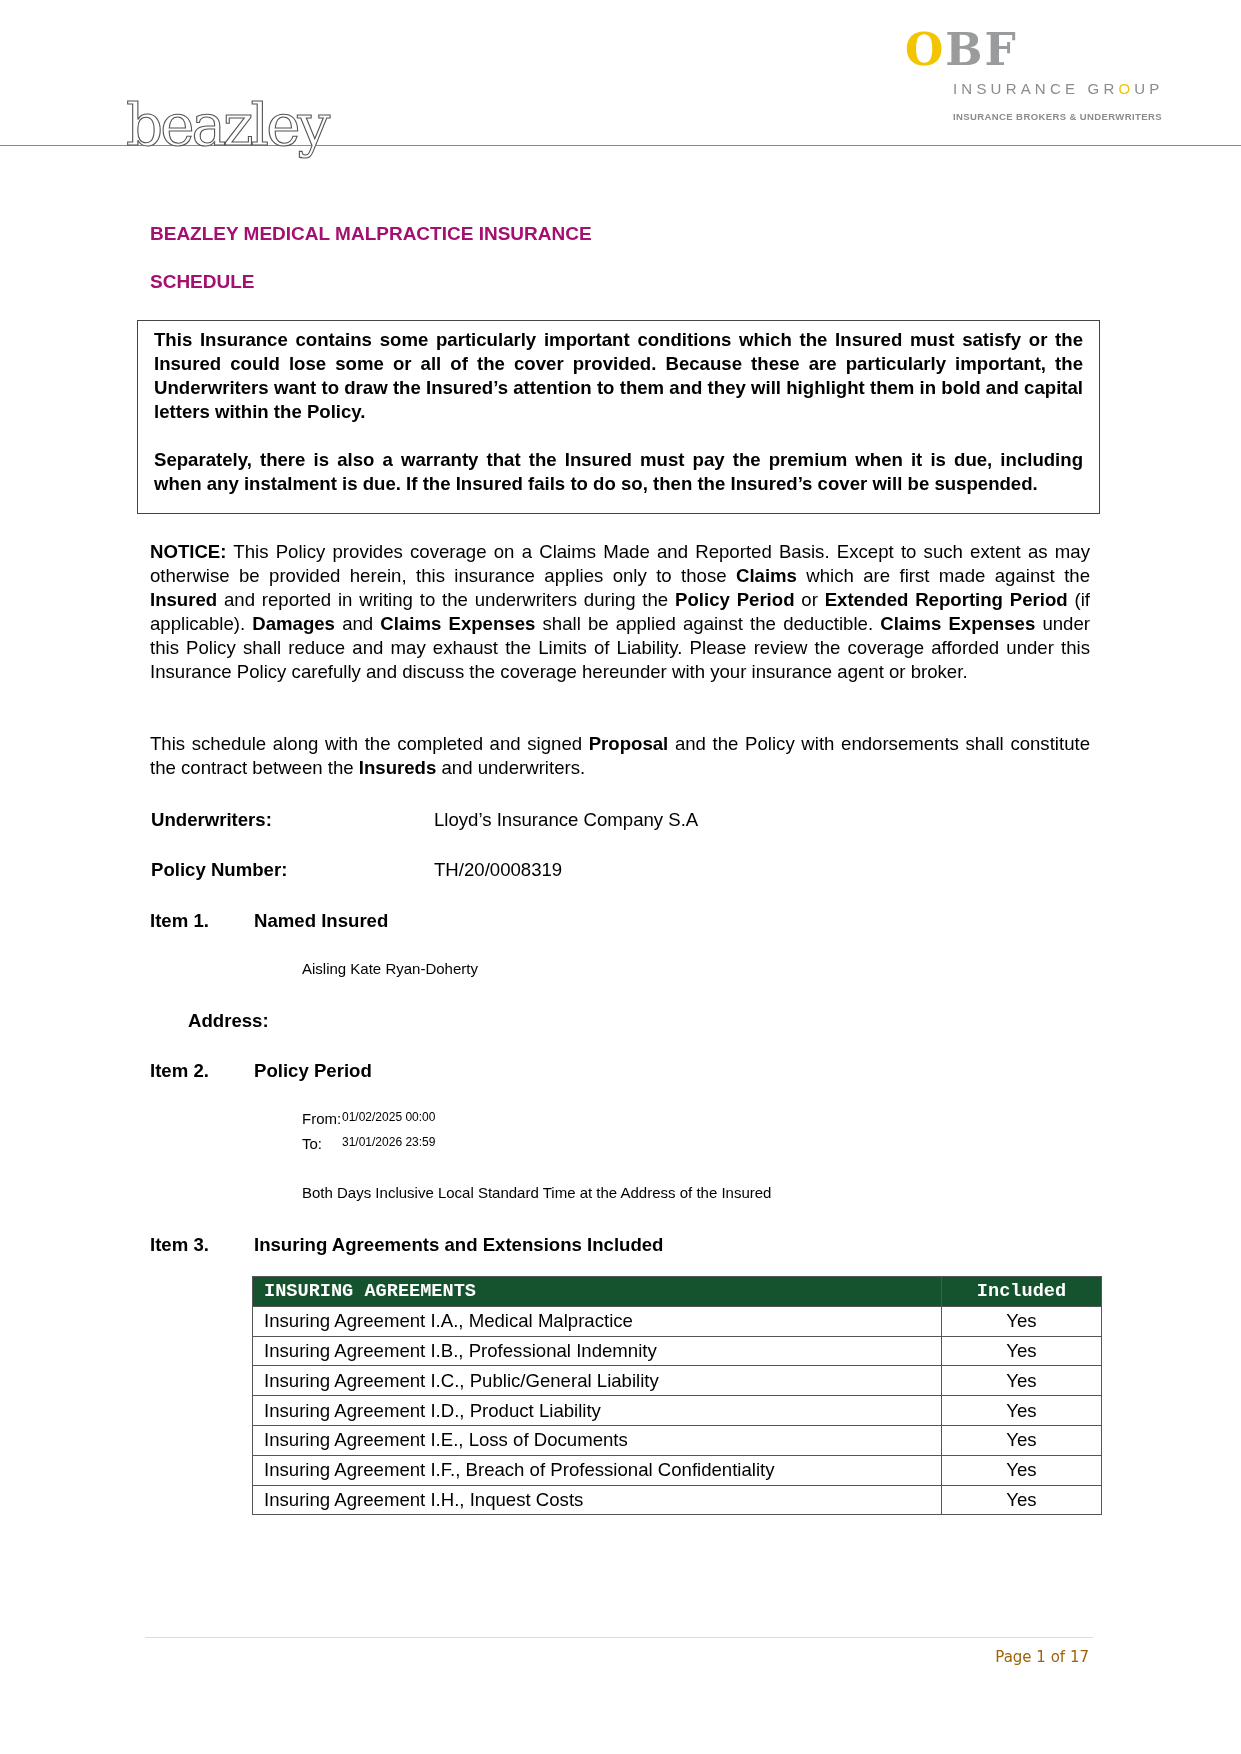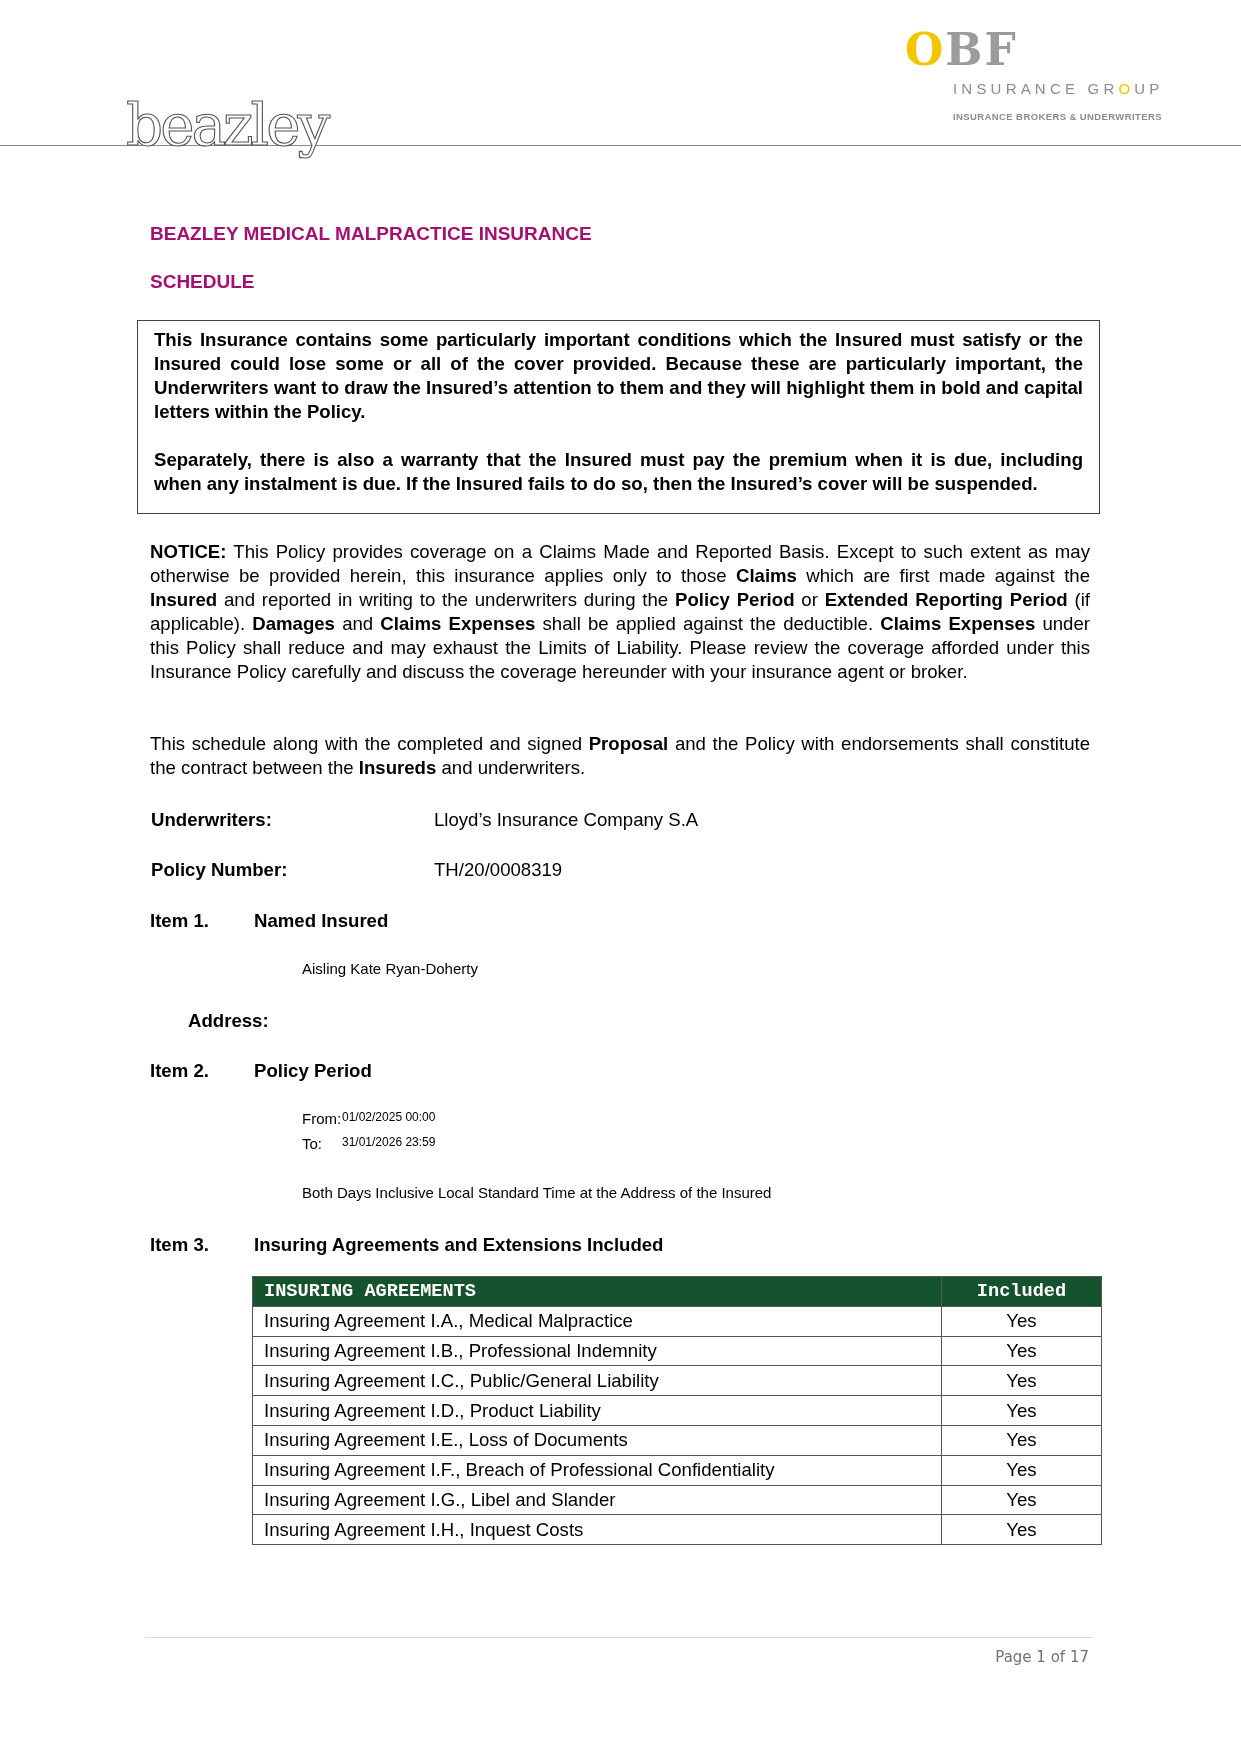--- a/index.html
+++ b/index.html
@@ -36,21 +36,21 @@
   .period-val { position:absolute; left:342px; font-size:12px; }
 
   
   .agreements { position:absolute; left:252px; top:1276px; width:850px; border-collapse:collapse; font-size:18.6px; }
   .agreements th, .agreements td { border:1.5px solid #555; height:29.8px; padding:0 0 0 11px; box-sizing:border-box; }
   .agreements th { background:#14532d; color:#fff; font-weight:bold; text-align:left;font-family:Liberation Mono, monospace; }
   .agreements th.inc, .agreements td.inc { text-align:center; padding:0; width:160px; }
 
   
   .footer-line { position:absolute; left:145px; top:1637px; width:948px; height:1px; background:#dcdcdc; }
-  .page-num { position:absolute; right:152px; top:1648px; font-family:"DejaVu Sans", sans-serif; font-size:15px; color:#737373; }
+  .page-num { position:absolute; right:152px; top:1648px; font-family:"DejaVu Sans", sans-serif; font-size:15px; color:#a16207; }
 </style>
 </head>
 <body>
 
 <div class="header-line"></div>
 
 <svg class="beazley-logo" viewBox="0 0 240 80">
   <text x="4" y="55" font-family="DejaVu Serif, serif" font-size="58" fill="#ffffff" stroke="#555" stroke-width="1.1" letter-spacing="-3">beazley</text>
 </svg>
 
@@ -124,24 +124,20 @@
       </tr>
     <tr>
         <td>Insuring Agreement I.E., Loss of Documents</td>
         <td class="inc">Yes</td>
       </tr>
     <tr>
         <td>Insuring Agreement I.F., Breach of Professional Confidentiality</td>
         <td class="inc">Yes</td>
       </tr>
     <tr>
-        <td>Insuring Agreement I.G., Libel and Slander</td>
-        <td class="inc">Yes</td>
-      </tr>
-    <tr>
         <td>Insuring Agreement I.H., Inquest Costs</td>
         <td class="inc">Yes</td>
       </tr>
   </tbody>
 </table>
 
 <div class="footer-line"></div>
 <div class="page-num">Page 1 of 17</div>
 
 </body></html>

